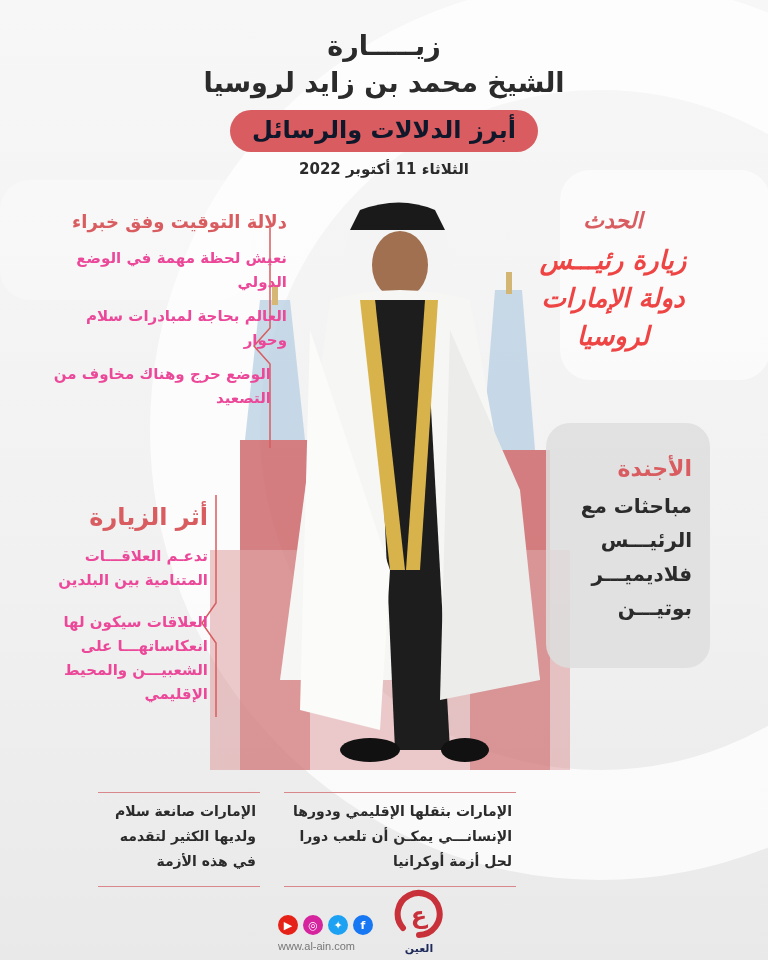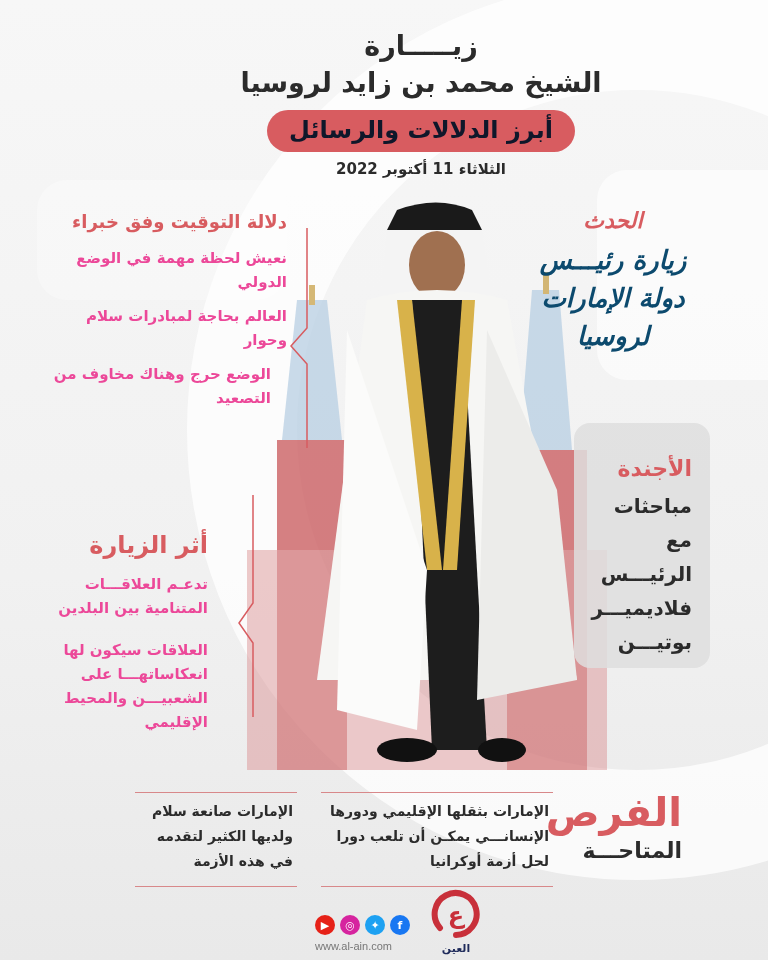--- a/index.html
+++ b/index.html
@@ -3,53 +3,53 @@
 <meta charset="utf-8">
 <style>
   * { margin: 0; padding: 0; box-sizing: border-box; }
   html, body { width: 768px; height: 960px; overflow: hidden; }
   body {
     font-family: "DejaVu Sans", sans-serif;
     background: linear-gradient(180deg, #f7f7f7 0%, #f1f1f1 60%, #e9e9e9 100%);
     position: relative;
     color: #2a2a2a;
   }
-  .canvas { position: absolute; inset: 0; overflow: hidden; margin-left: 37px; }
+  .canvas { position: absolute; inset: 0; overflow: hidden; }
   .bg-arc {
     position: absolute; border-radius: 50%;
     border: 110px solid rgba(255,255,255,0.75);
   }
   .bg-arc.a1 { width: 900px; height: 900px; left: 150px; top: -20px; }
   .bg-block {
     position: absolute; background: rgba(255,255,255,0.6); border-radius: 30px;
   }
   .header { position: absolute; top: 28px; left: 0; width: 768px; text-align: center; direction: rtl; }
   .h-line1 { font-size: 27px; font-weight: bold; color: #2b2b2b; line-height: 36px; letter-spacing: 1px; }
   .h-line2 { font-size: 27px; font-weight: bold; color: #2b2b2b; line-height: 38px; }
   .pill {
     display: inline-block; margin-top: 8px; background: #d85c60; color: #0f172a;
     font-size: 24px; font-weight: bold; padding: 4px 22px 6px; border-radius: 22px; line-height: 32px;
   }
   .date { margin-top: 8px; font-size: 15px; font-weight: bold; color: #2b2b2b; }
   .right-event { position: absolute; right: 60px; top: 205px; text-align: center; direction: rtl; font-style: italic; }
   .label-red { color: #d85c60; font-weight: bold; }
   .right-event .title { font-size: 22px; line-height: 32px; }
-  .right-event .body { font-size: 26px; font-weight: bold; line-height: 38px; color: #0c4a6e; margin-top: 4px; width: 190px; }
+  .right-event .body { font-size: 26px; font-weight: bold; line-height: 38px; color: #ef4444; margin-top: 4px; width: 190px; }
   .agenda {
-    position: absolute; right: 58px; top: 423px; width: 136px; height: 245px;
-    background: rgba(222,222,222,0.85); border-radius: 16px; direction: rtl; text-align: right;
+    position: absolute; right: 58px; top: 423px; width: 164px; height: 245px;
+    background: rgba(222,222,222,0.85); border-radius: 24px; direction: rtl; text-align: right;
     padding: 30px 18px 0 10px;
   }
   .agenda .title { font-size: 22px; line-height: 32px; }
   .agenda .body { font-size: 20px; font-weight: bold; line-height: 34px; color: #2b2b2b; margin-top: 4px; }
   .left-col { position: absolute; direction: rtl; text-align: right; }
   .timing { right: 481px; top: 208px; width: 240px; }
   .timing .title { font-size: 18px; line-height: 28px; }
   .item { font-size: 15px; font-weight: bold; line-height: 24px; color: #ec4899; margin-top: 10px; }
-  .effect { right: 560px; top: 528px; width: 200px; }
+  .effect { right: 560px; top: 500px; width: 200px; }
   .effect .title { font-size: 24px; line-height: 34px; }
   .bracket-svg { position: absolute; }
   .figure { position: absolute; left: 210px; top: 190px; width: 360px; height: 580px; }
   .opp-title { position: absolute; right: 86px; top: 788px; text-align: right; direction: rtl; }
   .opp-title .t1 { font-size: 40px; font-weight: bold; color: #d85c60; line-height: 48px; }
   .opp-title .t2 { font-size: 22px; font-weight: bold; color: #2b2b2b; line-height: 30px; letter-spacing: 2px; }
   .opp-box { position: absolute; direction: rtl; text-align: right; font-size: 14px; font-weight: bold; line-height: 25px; color: #2b2b2b; border-top: 1.5px solid #d8888a; border-bottom: 1.5px solid #d8888a; padding: 6px 4px 12px; }
   .opp1 { left: 284px; top: 792px; width: 232px; }
   .opp2 { left: 98px; top: 792px; width: 162px; }
   .footer-social { position: absolute; left: 278px; top: 915px; display: flex; gap: 5px; }
@@ -120,24 +120,20 @@
 
   <svg class="bracket-svg" style="left:198px;top:495px;" width="30" height="230">
     <polyline points="18,0 18,108 4,128 18,148 18,222" fill="none" stroke="#d85c60" stroke-width="1.5"></polyline>
   </svg>
   <div class="left-col effect">
     <div class="title label-red">أثر الزيارة</div>
     <div class="item" style="width:170px;">تدعـم العلاقـــات المتنامية بين البلدين</div>
     <div class="item" style="margin-top:18px;width:170px;">العلاقات سيكون لها انعكاساتهـــا على الشعبيـــن والمحيط الإقليمي</div>
   </div>
 
-  <div class="opp-title">
-    <div class="t1">الفرص</div>
-    <div class="t2">المتاحـــة</div>
-  </div>
   <div class="opp-box opp1">الإمارات بثقلها الإقليمي ودورها الإنسانـــي يمكـن أن تلعب دورا لحل أزمة أوكرانيا</div>
   <div class="opp-box opp2">الإمارات صانعة سلام ولديها الكثير لتقدمه في هذه الأزمة</div>
 
   <div class="footer-social">
     <div class="soc" style="background:#e62117;">▶</div>
     <div class="soc" style="background:#d6249f;">◎</div>
     <div class="soc" style="background:#1da1f2;">✦</div>
     <div class="soc" style="background:#1877f2;">f</div>
   </div>
   <div class="url">www.al-ain.com</div>

